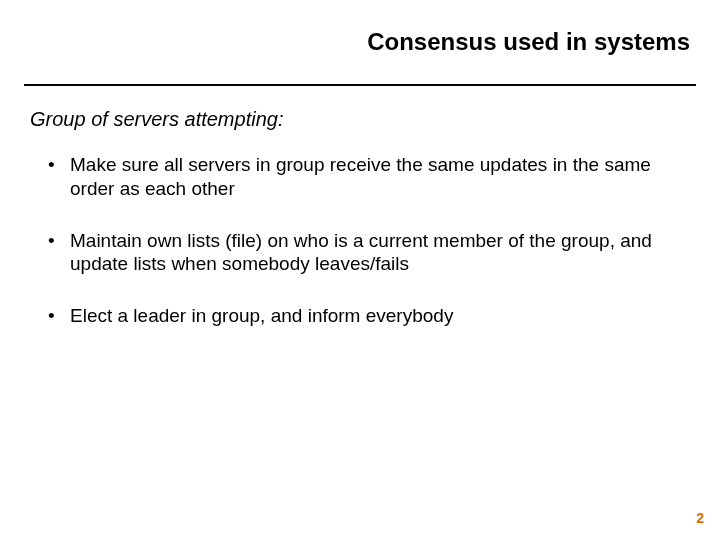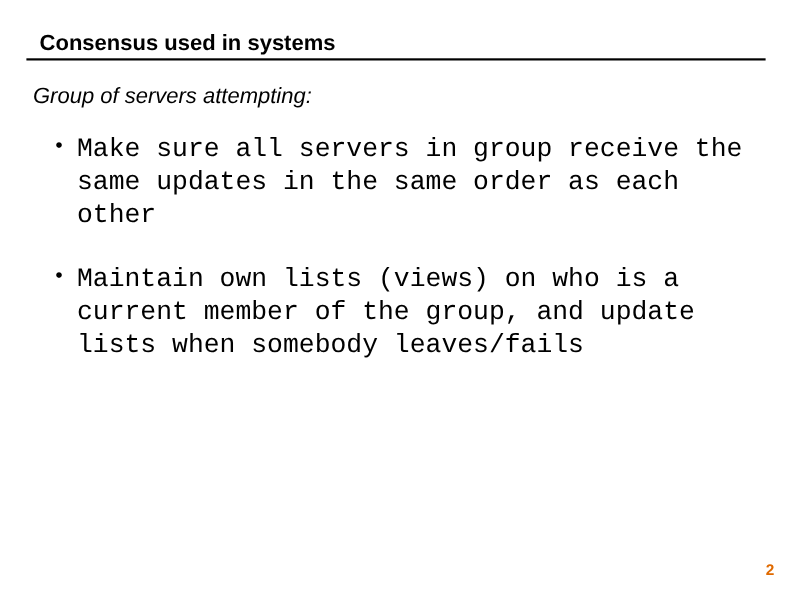--- a/index.html
+++ b/index.html
@@ -5,47 +5,47 @@
   * { margin: 0; padding: 0; box-sizing: border-box; }
   html, body { width: 720px; height: 540px; }
   body {
     font-family: Arial, Helvetica, sans-serif;
     background: #fff;
     color: #000;
     position: relative;
     padding: 28px 30px 0 30px;
   }
   .title {
-    font-size: 20px;
+    font-size: 24px;
     font-weight: bold;
-    padding-bottom: 2px;
+    padding-bottom: 28px;
     padding-left: 6px;
+    text-align: right;
   }
   .rule {
     border: none;
     border-top: 2px solid #000;
     margin: 0 -6px 22px -6px;
   }
   .intro {
     font-size: 20px;
     margin-bottom: 22px;
     padding-left: 0;
     font-style: italic;
   }
   ul.bullets {
     list-style: none;
     padding-left: 18px;
   }
   ul.bullets li {
-    font-size: 24px;
+    font-size: 19px;
     line-height: 1.25;
     margin-bottom: 28px;
     position: relative;
     padding-left: 22px;
-    font-family: Liberation Mono, monospace;
   }
   ul.bullets li::before {
     content: "•";
     position: absolute;
     left: 0;
     top: 0;
     font-size: 19px;
   }
   .pagenum {
     position: absolute;
@@ -59,16 +59,17 @@
 </head>
 <body>
 
 <h1 class="title">Consensus used in systems</h1>
 <hr class="rule">
 
 <p class="intro">Group of servers attempting:</p>
 
 <ul class="bullets">
   <li>Make sure all servers in group receive the same updates in the same order as each other</li>
-  <li>Maintain own lists (views) on who is a current member of the group, and update lists when somebody leaves/fails</li>
+  <li>Maintain own lists (file) on who is a current member of the group, and update lists when somebody leaves/fails</li>
+  <li>Elect a leader in group, and inform everybody</li>
 </ul>
 
 <div class="pagenum">2</div>
 
 </body></html>

